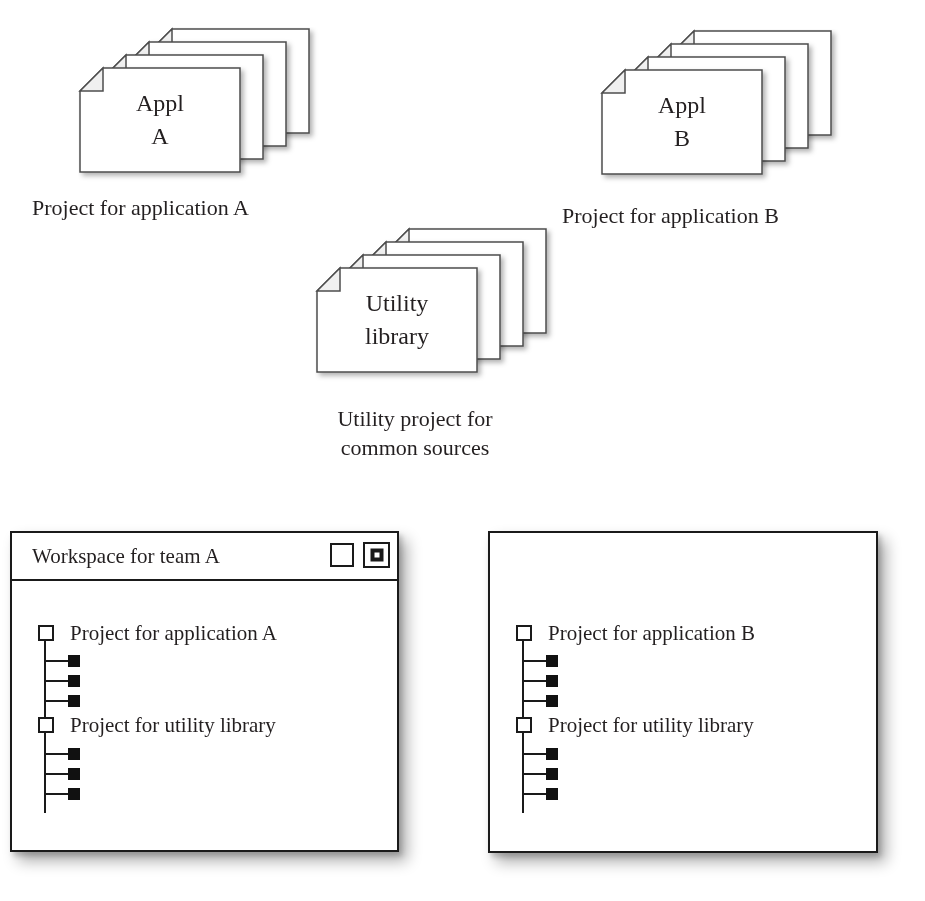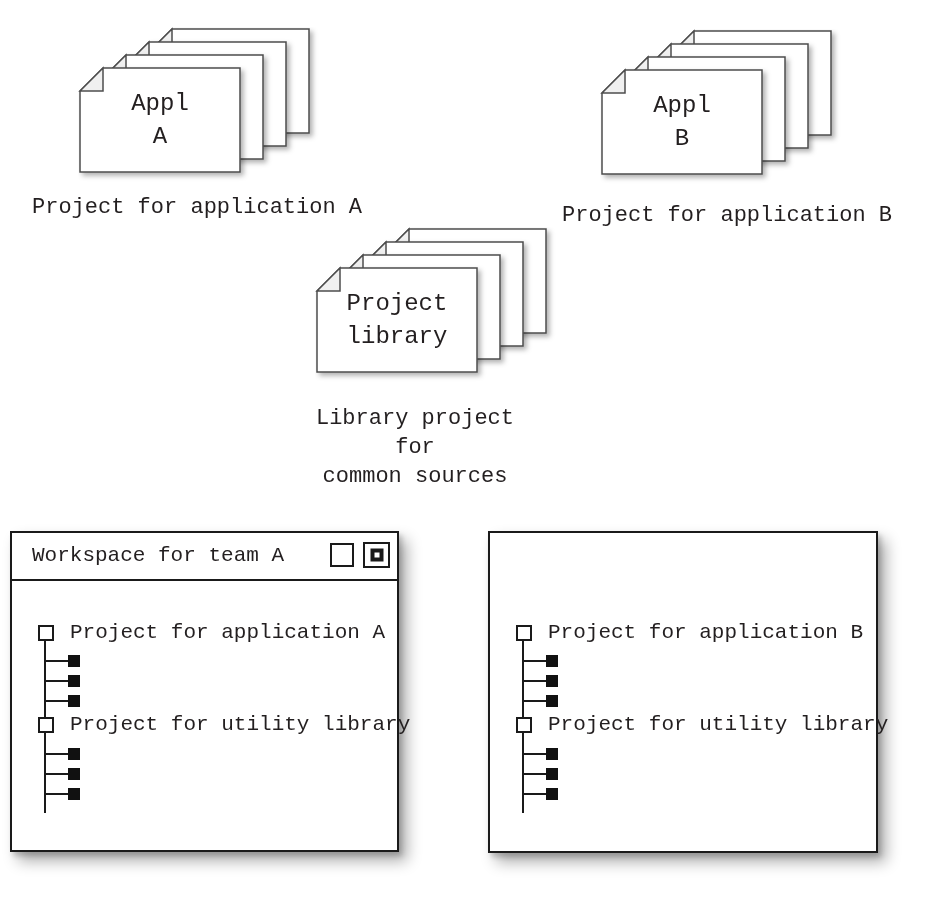--- a/index.html
+++ b/index.html
@@ -1,18 +1,18 @@
 <!DOCTYPE html>
 <html><head>
 <meta charset="utf-8">
 <style>
   html,body{margin:0;padding:0;background:#ffffff;}
   .canvas{
     position:relative;width:925px;height:901px;background:#ffffff;overflow:hidden;
-    font-family:Liberation Mono, monospace;color:#231f20;
+    font-family:Liberation Serif, serif;color:#231f20;
   }
   .abs{position:absolute;}
 
   
   .stack{position:absolute;width:243px;height:157px;}
   .sheet-label{
     position:absolute;width:160px;height:104px;display:flex;align-items:center;justify-content:center;
     text-align:center;font-size:24px;line-height:33px;white-space:pre-line;color:#231f20;
   }
   .caption{
@@ -121,23 +121,23 @@
       <g filter="url(#sheetShadow)" stroke="#4d4d4d" stroke-width="1.5">
         <path d="M48,28 H185 V132 H25 V51 Z" fill="#ffffff"></path>
           <path d="M48,28 L48,51 L25,51 Z" fill="#f0f0f0"></path>
       </g>
       <g filter="url(#sheetShadow)" stroke="#4d4d4d" stroke-width="1.5">
         <path d="M25,41 H162 V145 H2 V64 Z" fill="#ffffff"></path>
           <path d="M25,41 L25,64 L2,64 Z" fill="#f0f0f0"></path>
       </g>
     </svg>
   </div>
-  <div class="sheet-label abs" style="left:317px;top:268px;">Project
+  <div class="sheet-label abs" style="left:317px;top:268px;">Utility
 library</div>
-  <div class="caption center" style="left:305px;top:404px;width:220px;">Library project for
+  <div class="caption center" style="left:305px;top:404px;width:220px;">Utility project for
 common sources</div>
 
   <div class="window" style="left:10px;top:531px;text-align:right;">
     <div class="titlebar">
       <span class="title">Workspace for team A</span>
       <span class="winbtn btn-plain"></span>
       <span class="winbtn btn-max">
           <span class="inner"></span>
         </span>
     </div>

